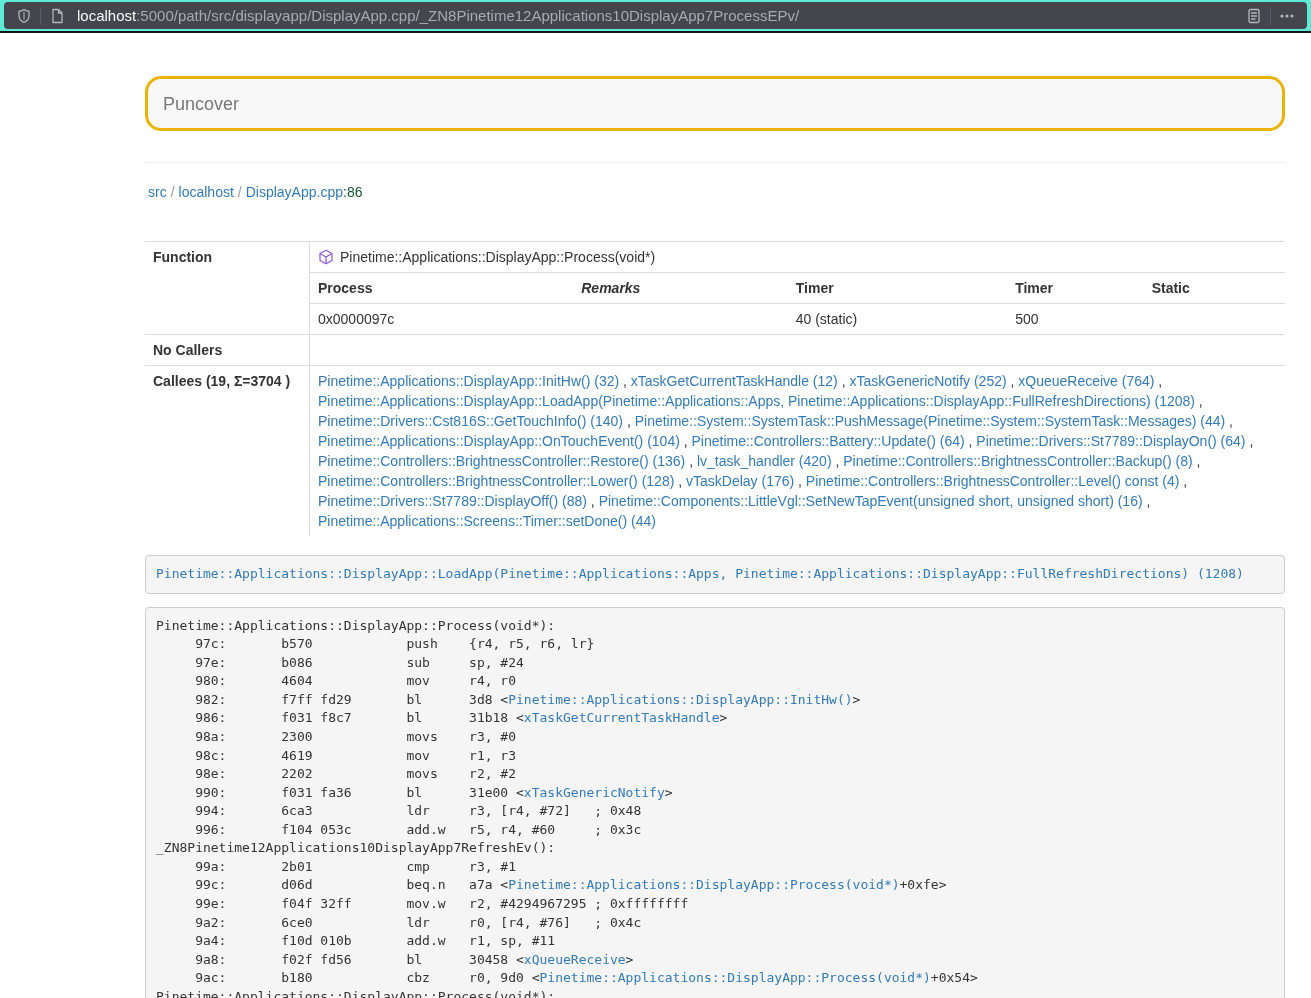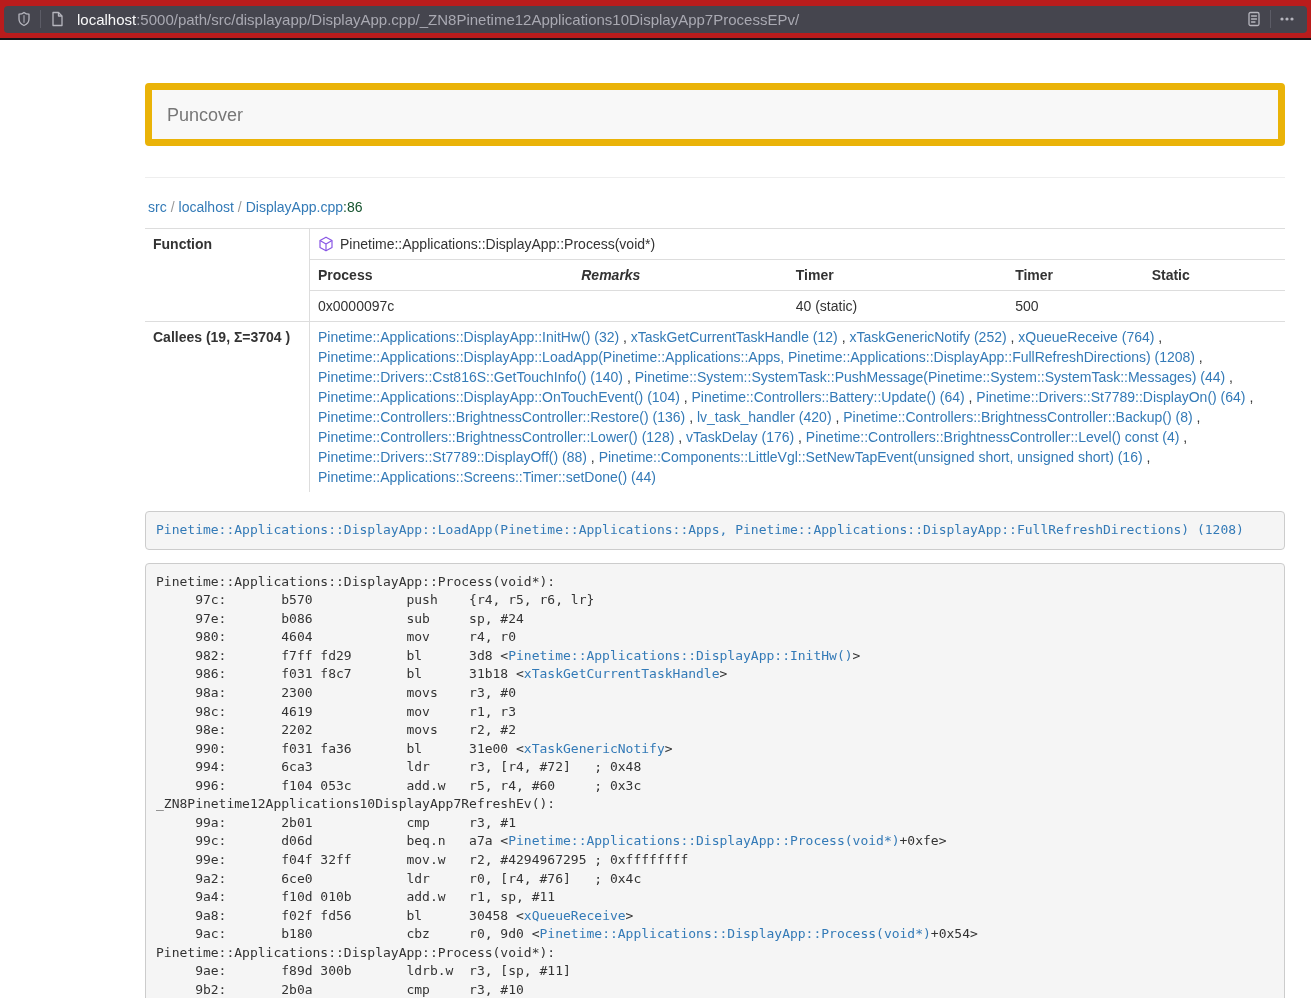--- a/index.html
+++ b/index.html
@@ -4,52 +4,52 @@
 <style>
   html,body{margin:0;padding:0;}
   body{
     width:1311px;height:998px;overflow:hidden;background:#fff;
     font-family:"Liberation Sans",sans-serif;font-size:14px;color:#333;
   }
   a{color:#337ab7;text-decoration:none;cursor:pointer;}
 
   
   .toolbar{
-    height:40px;background:#b91c1c;border-bottom:2px solid #141418;
+    height:33px;background:#5eead4;border-bottom:2px solid #141418;
     display:flex;align-items:center;padding:0 4px;box-sizing:border-box;
   }
   .urlbar{
     flex:1;height:27px;background:#45454e;border-radius:4px;
     display:flex;align-items:center;padding:0 8px;min-width:0;
   }
   .tb-icon{display:flex;align-items:center;justify-content:center;width:24px;height:24px;flex:0 0 auto;}
   .tb-sep{width:1px;height:18px;background:#5c5c66;margin:0 4px;flex:0 0 auto;}
   .url-text{
     margin-left:8px;flex:1;min-width:0;white-space:nowrap;overflow:hidden;
     font-size:15px;color:#a9a9b2;
   }
   .url-text .host{color:#f9f9fa;}
 
   
   .content{margin-left:145px;width:1140px;}
 
   .navbar{
-    margin-top:43px;height:49px;background:#f8f8f8;border:7px solid #eab308;
-    border-radius:4px;display:flex;align-items:center;
+    margin-top:43px;height:49px;background:#f8f8f8;border:3px solid #eab308;
+    border-radius:16px;display:flex;align-items:center;
   }
   .brand{font-size:18px;color:#777;padding:0 15px;line-height:20px;}
 
   hr.rule{border:none;border-top:1px solid #eee;margin:31px 0 0 0;}
 
   .breadcrumb{padding:19px 0 11px 3px;line-height:20px;}
   .bc-sep{color:#999;padding:0 4px;}
   .bc-suffix{color:#14532d;}
 
   
-  table.fn{width:100%;border-collapse:collapse;}
+  table.fn{width:100%;border-collapse:collapse;margin-top:28px;}
   table.fn>tbody>tr>th{
     width:148px;text-align:left;vertical-align:top;font-weight:bold;
     padding:5px 8px;line-height:20px;border-top:1px solid #ddd;
   }
   table.fn>tbody>tr>td{
     border-top:1px solid #ddd;border-left:1px solid #ddd;
     padding:5px 8px;line-height:20px;vertical-align:top;
   }
   table.fn>tbody>tr.row-table>th{border-top:none;}
   table.fn>tbody>tr.row-table>td{padding:0;}
@@ -156,20 +156,24 @@
                 <td>0x0000097c</td>
                 <td></td>
                 <td>40 (static)</td>
                 <td>500</td>
                 <td></td>
               </tr>
             </tbody>
           </table>
         </td>
       </tr>
+      <tr class="row-nocallers">
+        <th>No Callers</th>
+        <td></td>
+      </tr>
       <tr class="row-callees">
         <th>Callees (19, Σ=3704 )</th>
         <td><a>Pinetime::Applications::DisplayApp::InitHw() (32)</a> , <a>xTaskGetCurrentTaskHandle (12)</a> , <a>xTaskGenericNotify (252)</a> , <a>xQueueReceive (764)</a> , <a>Pinetime::Applications::DisplayApp::LoadApp(Pinetime::Applications::Apps, Pinetime::Applications::DisplayApp::FullRefreshDirections) (1208)</a> , <a>Pinetime::Drivers::Cst816S::GetTouchInfo() (140)</a> , <a>Pinetime::System::SystemTask::PushMessage(Pinetime::System::SystemTask::Messages) (44)</a> , <a>Pinetime::Applications::DisplayApp::OnTouchEvent() (104)</a> , <a>Pinetime::Controllers::Battery::Update() (64)</a> , <a>Pinetime::Drivers::St7789::DisplayOn() (64)</a> , <a>Pinetime::Controllers::BrightnessController::Restore() (136)</a> , <a>lv_task_handler (420)</a> , <a>Pinetime::Controllers::BrightnessController::Backup() (8)</a> , <a>Pinetime::Controllers::BrightnessController::Lower() (128)</a> , <a>vTaskDelay (176)</a> , <a>Pinetime::Controllers::BrightnessController::Level() const (4)</a> , <a>Pinetime::Drivers::St7789::DisplayOff() (88)</a> , <a>Pinetime::Components::LittleVgl::SetNewTapEvent(unsigned short, unsigned short) (16)</a> , <a>Pinetime::Applications::Screens::Timer::setDone() (44)</a></td>
       </tr>
     </tbody>
   </table>
 
   <div class="prebox highlight-box"><a>Pinetime::Applications::DisplayApp::LoadApp(Pinetime::Applications::Apps, Pinetime::Applications::DisplayApp::FullRefreshDirections) (1208)</a></div>
 
   <div class="prebox code-box">Pinetime::Applications::DisplayApp::Process(void*):

